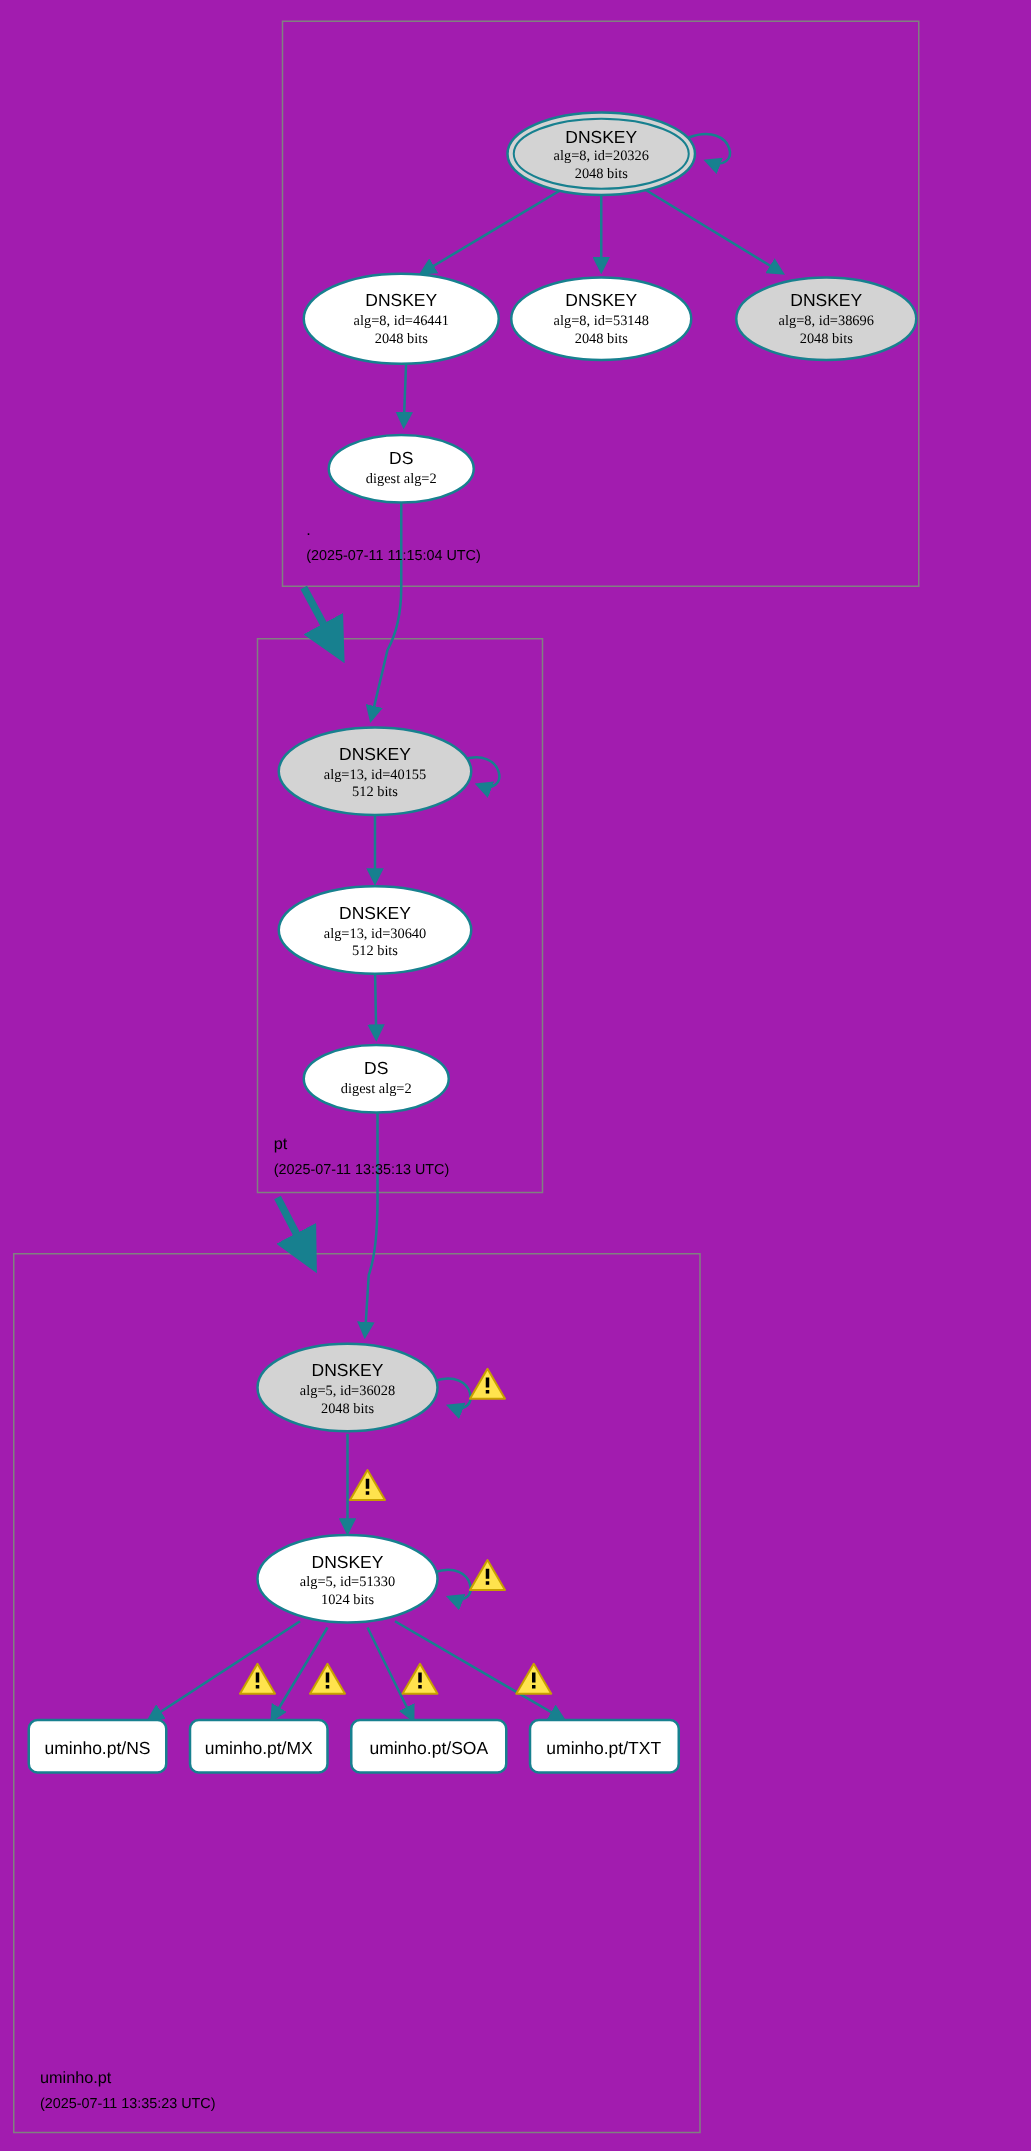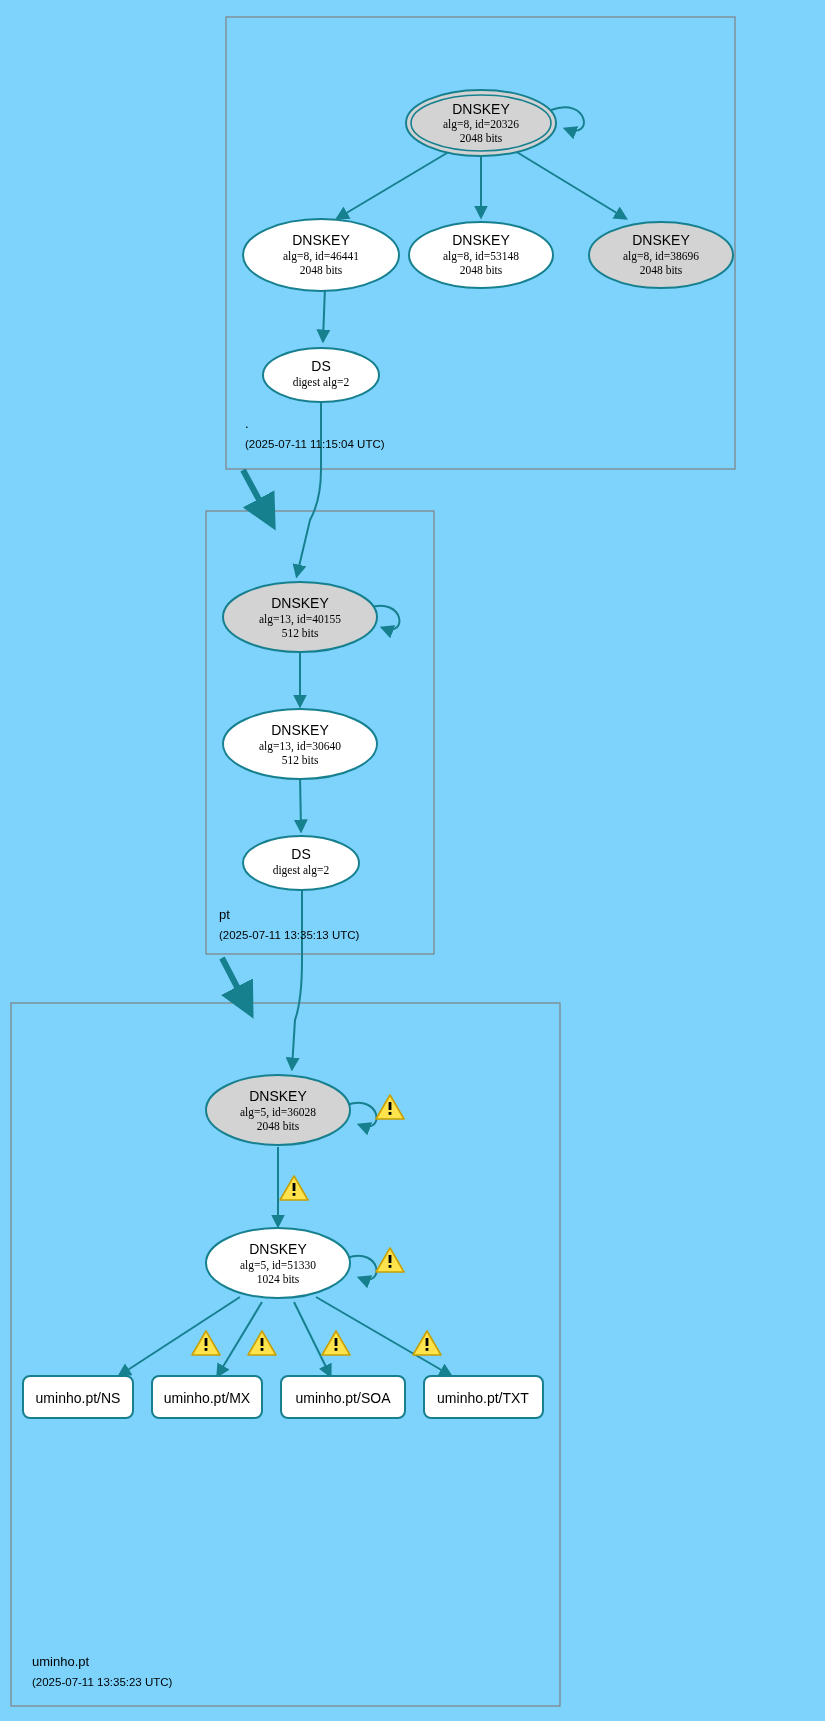--- a/index.html
+++ b/index.html
@@ -1,17 +1,17 @@
 <!DOCTYPE html>
 <html><head>
 <meta charset="utf-8">
 <style>
   html,body{margin:0;padding:0;background:#ffffff;}
   body{font-family:"Liberation Sans",sans-serif;}
-  #stage{position:relative;width:825px;height:1721px;overflow:hidden;background:#7dd3fc;}
+  #stage{position:relative;width:825px;height:1721px;overflow:hidden;background:#a21caf;}
   svg#graph{position:absolute;left:0;top:0;width:825px;height:1721px;}
   .zone-label{font-family:"Liberation Sans",sans-serif;font-size:13px;fill:#000;}
   .zone-time{font-family:"Liberation Sans",sans-serif;font-size:11.5px;fill:#000;}
   .node-title{font-family:"Liberation Sans",sans-serif;font-size:14px;fill:#000;text-anchor:middle;}
   .node-sub{font-family:"Liberation Serif",serif;font-size:11.5px;fill:#000;text-anchor:middle;}
   .leaf-label{font-family:"Liberation Sans",sans-serif;font-size:14px;fill:#000;text-anchor:middle;}
 </style>
 </head>
 <body>
 

